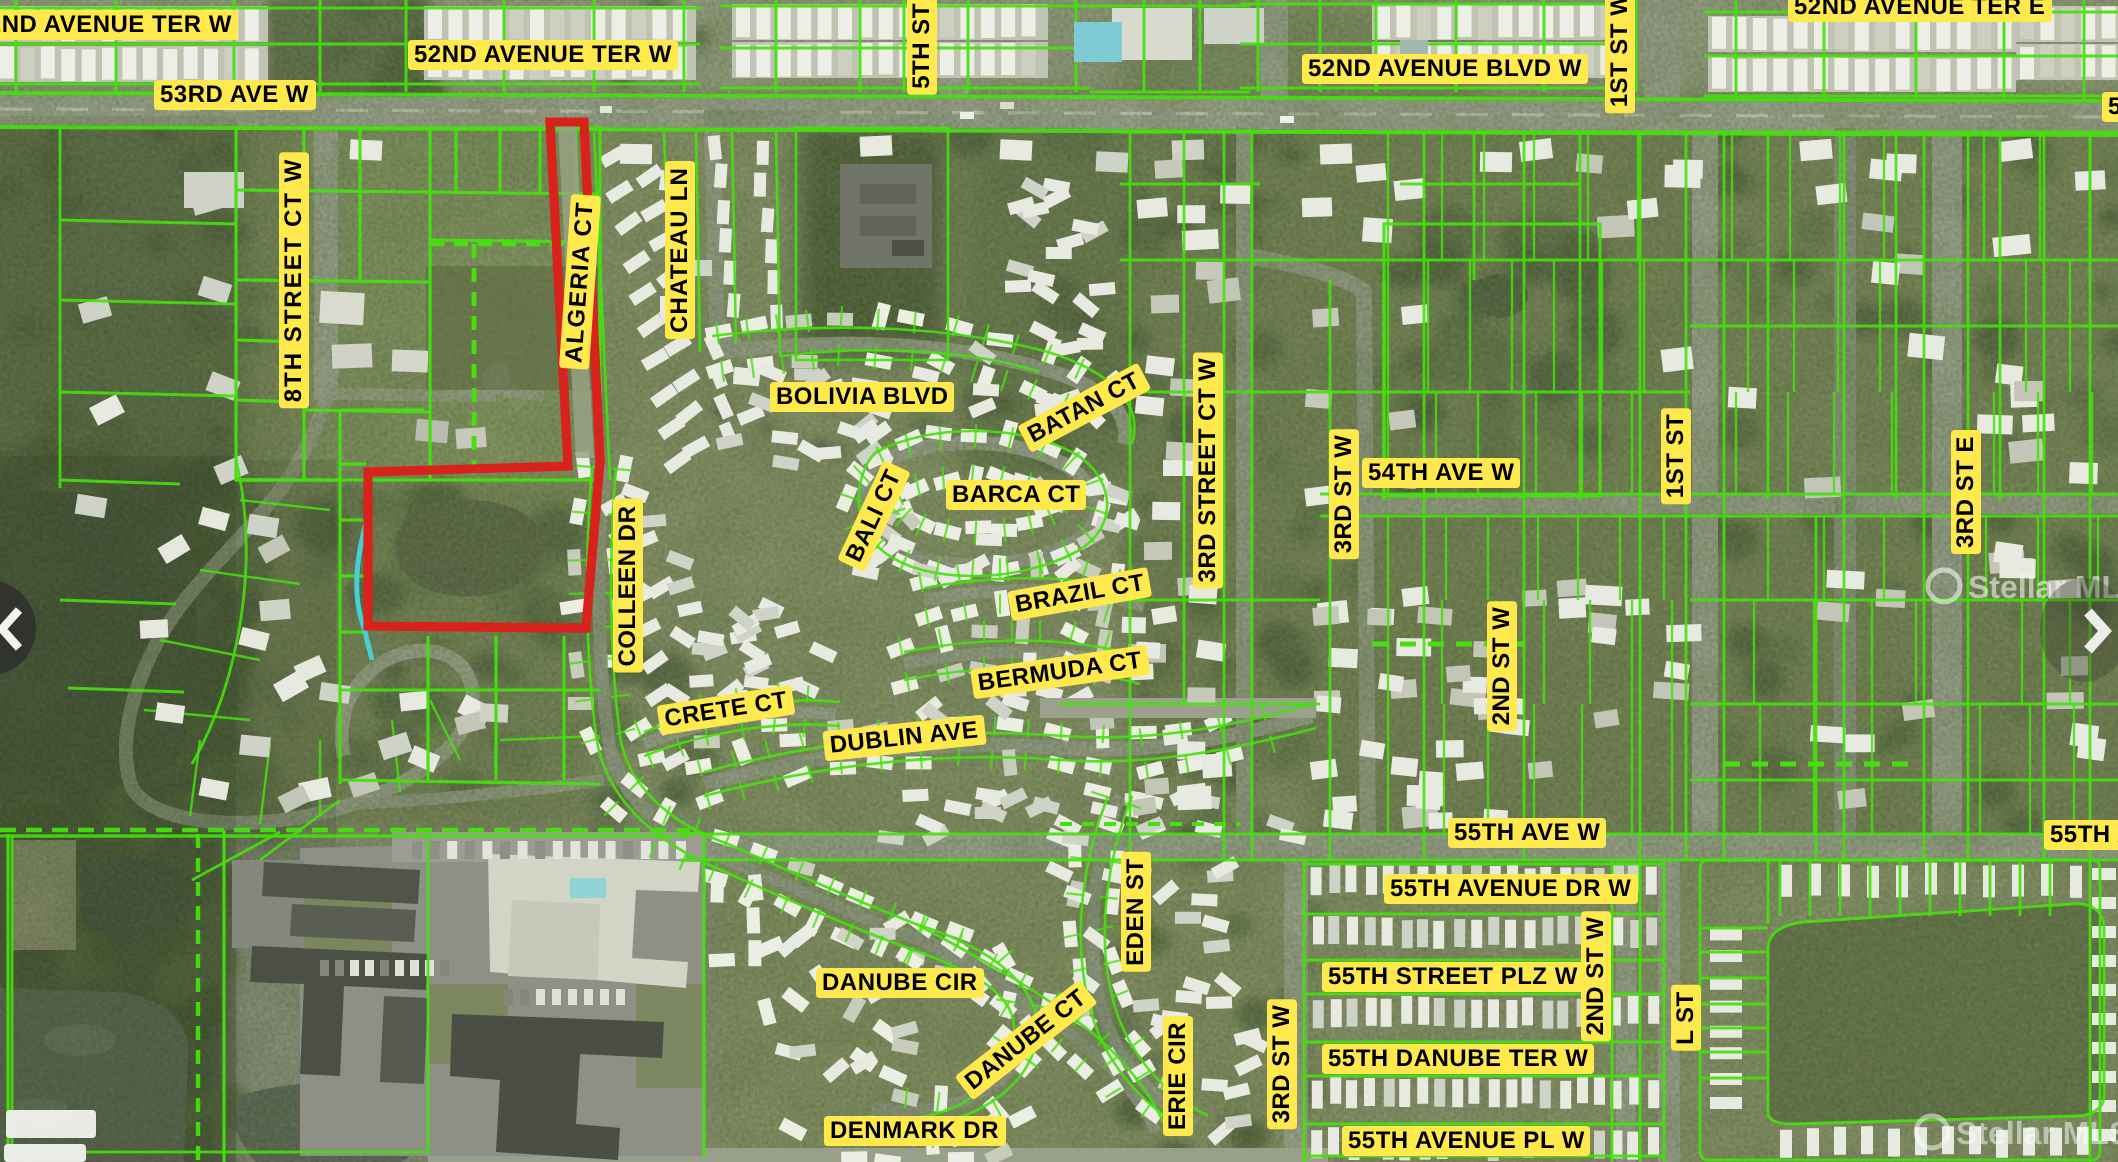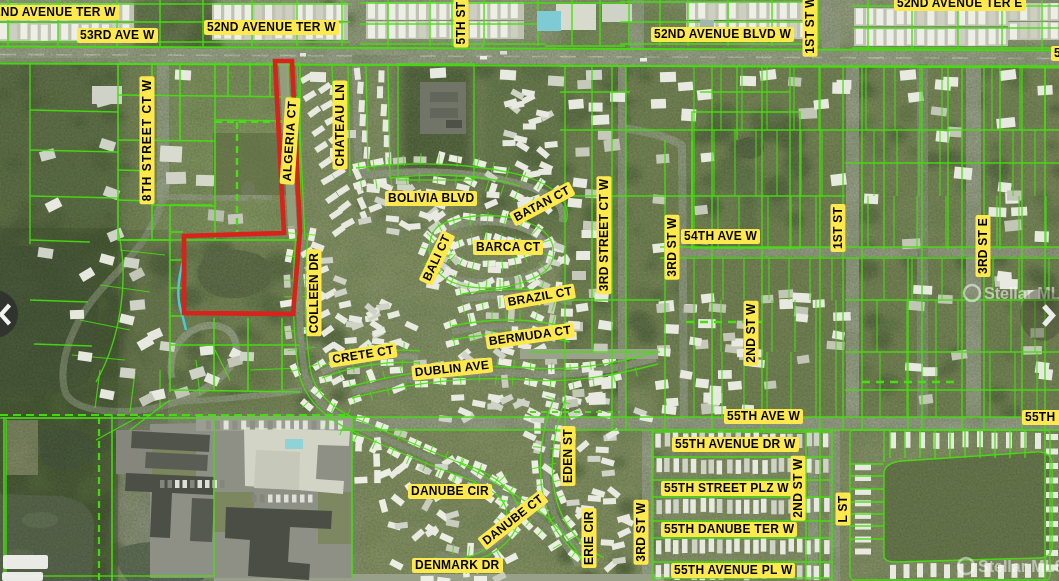--- a/index.html
+++ b/index.html
@@ -2052,21 +2052,21 @@
 </svg>
 
 <div class="lb" style="left:-16px;top:5px;">52ND AVENUE TER W</div>
 
 <div class="lb" style="left:204px;top:20px;">52ND AVENUE TER W</div>
 
 <div class="lb" style="left:651px;top:27px;">52ND AVENUE BLVD W</div>
 
 <div class="lb" style="left:894px;top:-4px;">52ND AVENUE TER E</div>
 
-<div class="lb" style="left:77px;top:28px;text-align:center;">53RD AVE W</div>
+<div class="lb" style="left:77px;top:40px;text-align:center;">53RD AVE W</div>
 
 <div class="lb" style="left:1051px;top:46px;">53RD</div>
 
 <div class="lb" style="left:385px;top:191px;">BOLIVIA BLVD</div>
 
 <div class="lb" style="left:461px;top:240px;margin-left:12px;">BARCA CT</div>
 
 <div class="lb" style="left:540px;top:297px;transform:translate(-50%,-50%) rotate(-10deg);">BRAZIL CT</div>
 
 <div class="lb" style="left:530px;top:336px;transform:translate(-50%,-50%) rotate(-8deg);">BERMUDA CT</div>
@@ -2078,21 +2078,21 @@
 <div class="lb" style="left:408px;top:484px;">DANUBE CIR</div>
 
 <div class="lb" style="left:513px;top:520px;transform:translate(-50%,-50%) rotate(-38deg);">DANUBE CT</div>
 
 <div class="lb" style="left:412px;top:558px;">DENMARK DR</div>
 
 <div class="lb" style="left:724px;top:409px;">55TH AVE W</div>
 
 <div class="lb" style="left:1022px;top:410px;">55TH AVE W</div>
 
-<div class="lb" style="left:672px;top:437px;">55TH AVENUE DR W</div>
+<div class="lb" style="left:692px;top:437px;">55TH AVENUE DR W</div>
 
 <div class="lb" style="left:661px;top:481px;">55TH STREET PLZ W</div>
 
 <div class="lb" style="left:661px;top:522px;">55TH DANUBE TER W</div>
 
 <div class="lb" style="left:671px;top:563px;">55TH AVENUE PL W</div>
 
 <div class="lb" style="left:681px;top:229px;">54TH AVE W</div>
 
 <div class="lb" style="left:461px;top:23px;transform:translate(-50%,-50%) rotate(-90deg);">5TH ST</div>

